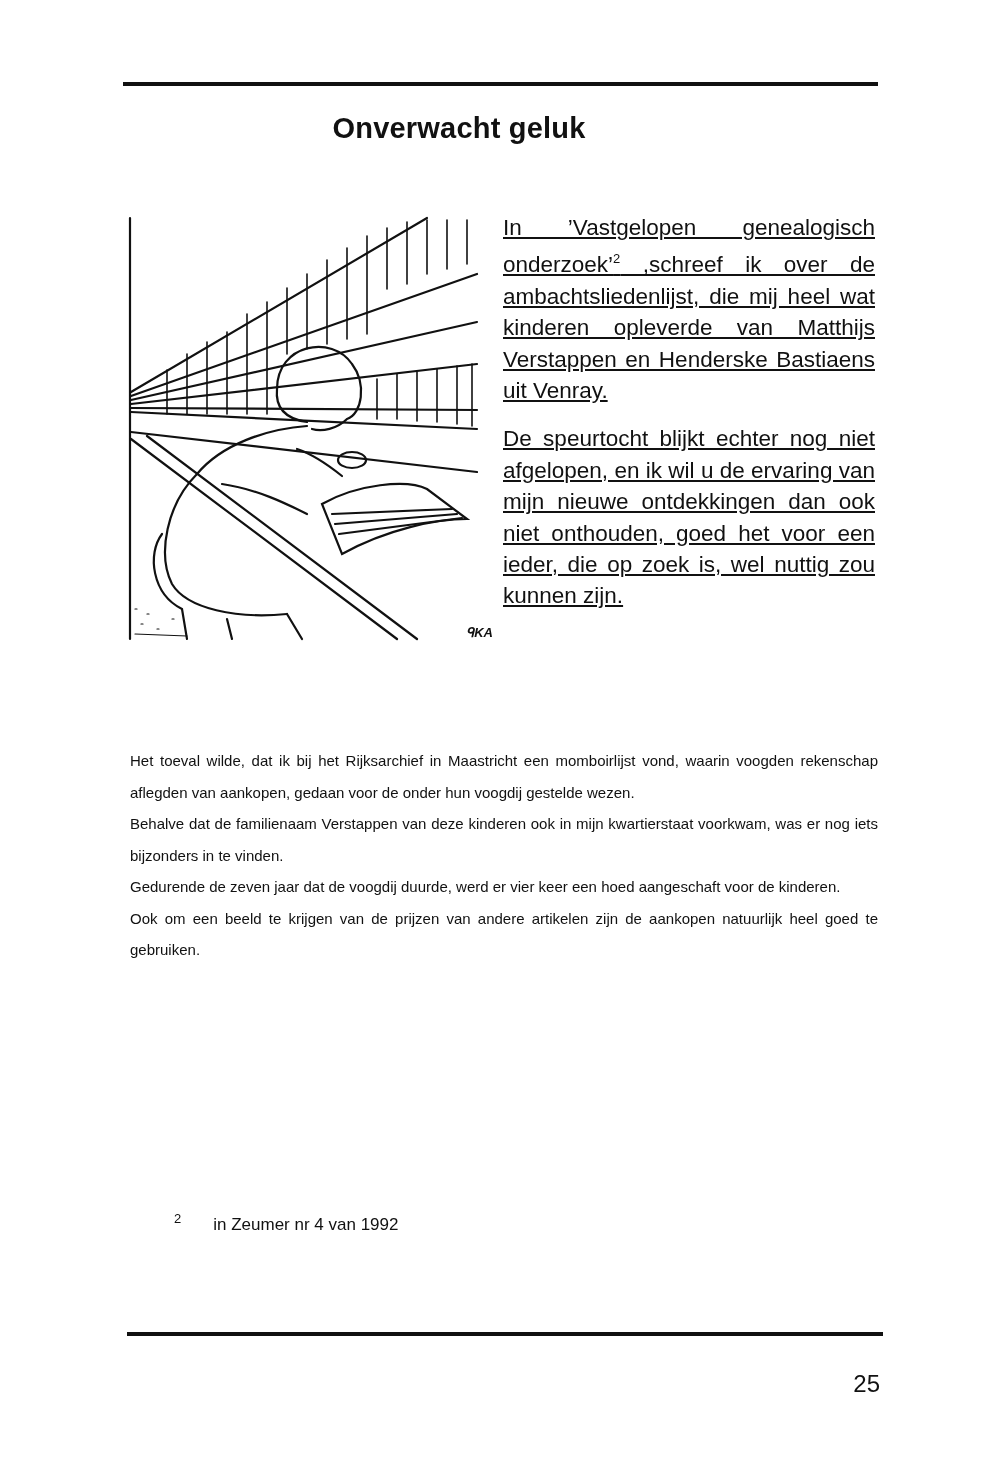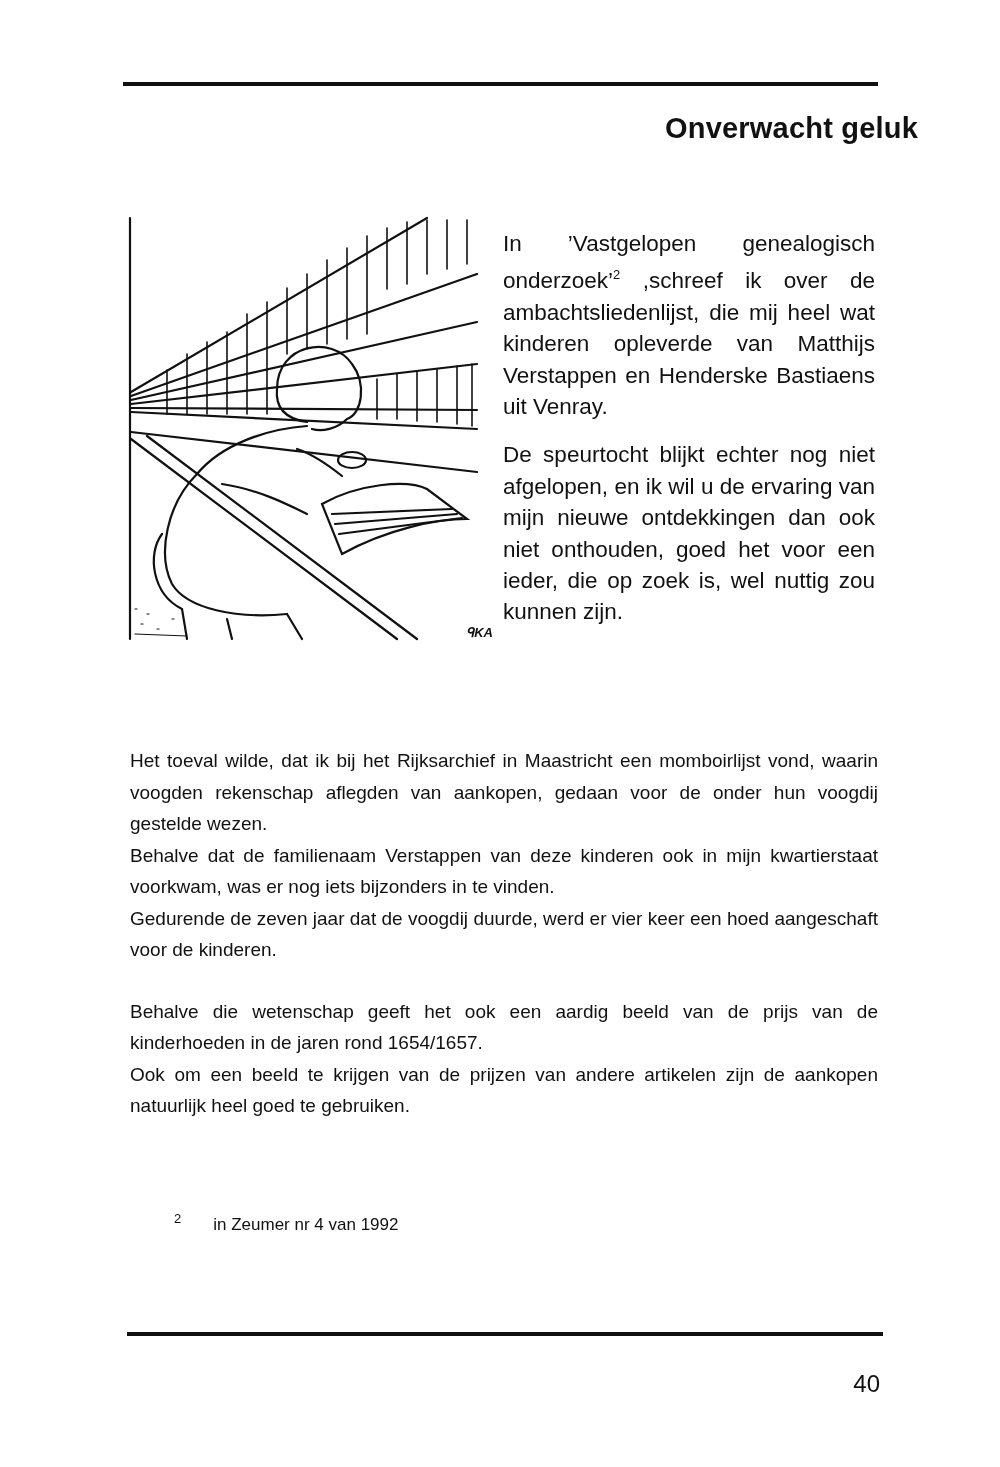--- a/index.html
+++ b/index.html
@@ -1,29 +1,29 @@
 <!DOCTYPE html>
 <html><head>
   <meta charset="utf-8">
   <style>
     html, body { margin: 0; padding: 0; background: #ffffff; }
     body { width: 1000px; height: 1467px; position: relative; overflow: hidden;
            font-family: "Liberation Sans", sans-serif; color: #111; }
     .rule { position: absolute; left: 123px; width: 755px; height: 4px; background: #111; }
     .rule.top { top: 82px; }
     .rule.bottom { top: 1332px; left: 127px; width: 756px; }
-    .title { position: absolute; top: 112px; left: 0; width: 918px; text-align: right;
+    .title { position: absolute; top: 112px; left: 0; width: 918px; text-align: center;
              font-size: 29px; font-weight: bold; letter-spacing: 0.2px; }
     .illustration { position: absolute; left: 127px; top: 214px; width: 356px; height: 440px; }
     .side-col { position: absolute; left: 503px; top: 212px; width: 372px;
                 font-size: 22.5px; line-height: 31.4px; text-align: justify; }
-    .side-col p { margin: 16px 0 17px 0; }
+    .side-col p { margin: 0 0 17px 0; text-decoration: underline; }
     .sup { font-size: 13px; vertical-align: 9px; }
     .main { position: absolute; left: 130px; top: 745px; width: 748px;
-            font-size: 19px; line-height: 31.5px; text-align: justify; }
+            font-size: 15px; line-height: 31.5px; text-align: justify; }
     .main p { margin: 0; }
     .main p.gap { margin-top: 30px; }
     .footnote { position: absolute; top: 1211px; left: 174px; font-size: 17px; }
     .footnote .fn-num { font-size: 13px; vertical-align: 7px; margin-right: 32px; }
     .page-num { position: absolute; top: 1370px; right: 120px; font-size: 24px; }
   </style>
 </head>
 <body>
 
 <div class="rule top"></div>
@@ -107,23 +107,22 @@
 
 <div class="side-col">
   <p><span>In ’Vastgelopen genealogisch onderzoek’</span><span class="sup">2</span><span> ,schreef ik over de ambachtsliedenlijst, die mij heel wat kinderen opleverde van Matthijs Verstappen en Henderske Bastiaens uit Venray.</span></p>
   <p>De speurtocht blijkt echter nog niet afgelopen, en ik wil u de ervaring van mijn nieuwe ontdekkingen dan ook niet onthouden, goed het voor een ieder, die op zoek is, wel nuttig zou kunnen zijn.</p>
 </div>
 
 <div class="main">
   <p>Het toeval wilde, dat ik bij het Rijksarchief in Maastricht een momboirlijst vond, waarin voogden rekenschap aflegden van aankopen, gedaan voor de onder hun voogdij gestelde wezen.</p>
   <p>Behalve dat de familienaam Verstappen van deze kinderen ook in mijn kwartierstaat voorkwam, was er nog iets bijzonders in te vinden.</p>
   <p>Gedurende de zeven jaar dat de voogdij duurde, werd er vier keer een hoed aangeschaft voor de kinderen.</p>
-  <p class="gap">Behalve die wetenschap geeft het ook een aardig beeld van de prijs van de kinderhoeden in de jaren rond 1654/1657.</p>
   <p>Ook om een beeld te krijgen van de prijzen van andere artikelen zijn de aankopen natuurlijk heel goed te gebruiken.</p>
 </div>
 
 <div class="footnote">
   <span class="fn-num">2</span><span>in Zeumer nr 4 van 1992</span>
 </div>
 
 <div class="rule bottom"></div>
 
-<div class="page-num">40</div>
+<div class="page-num">25</div>
 
 </body></html>

